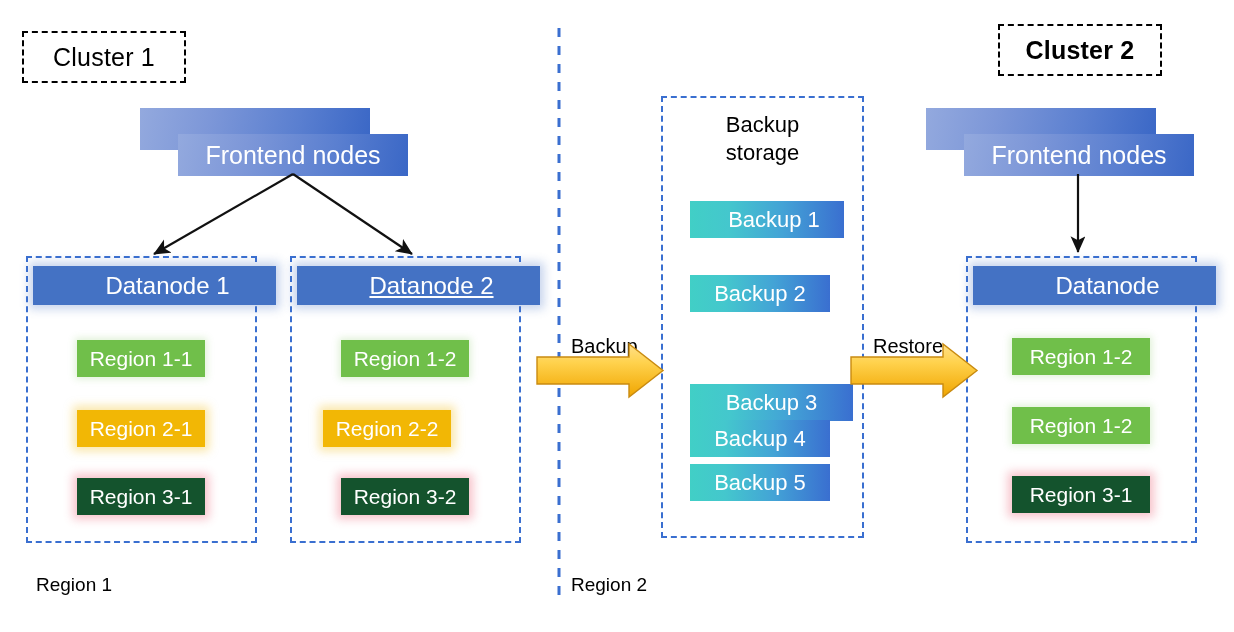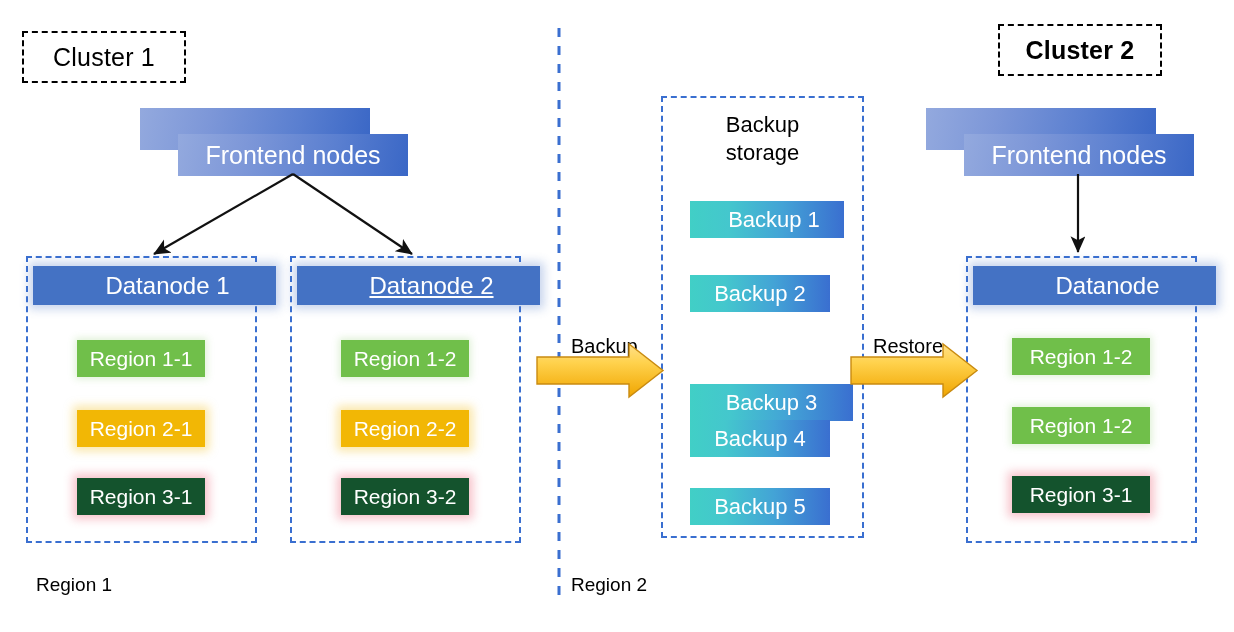--- a/index.html
+++ b/index.html
@@ -157,38 +157,38 @@
   <div class="chip yellow" style="left:77px; top:410px; width:128px; height:37px;">Region 2-1</div>
 
   <div class="chip red" style="left:77px; top:478px; width:128px; height:37px;">Region 3-1</div>
 
   <div class="dashed-blue" style="left:290px; top:256px; width:231px; height:287px;"></div>
 
   <div class="datanode-bar" style="left:297px; top:266px; width:217px; height:39px;text-decoration:underline;">Datanode 2</div>
 
   <div class="chip green" style="left:341px; top:340px; width:128px; height:37px;">Region 1-2</div>
 
-  <div class="chip yellow" style="left:341px; top:410px; width:128px; height:37px;">Region 2-2</div>
+  <div class="chip yellow" style="left:323px; top:410px; width:128px; height:37px;">Region 2-2</div>
 
   <div class="chip red" style="left:341px; top:478px; width:128px; height:37px;">Region 3-2</div>
 
   <div class="dashed-blue" style="left:661px; top:96px; width:203px; height:442px;"></div>
 
   <div class="plain-text" style="left:661px; top:111px; width:203px; text-align:center;">Backup
 storage</div>
 
   <div class="backup-chip" style="left:690px; top:201px; width:140px; height:37px;padding-left:14px;">Backup 1</div>
 
   <div class="backup-chip" style="left:690px; top:275px; width:140px; height:37px;">Backup 2</div>
 
   <div class="backup-chip" style="left:690px; top:349px; width:163px; height:37px;margin-top:35px;">Backup 3</div>
 
   <div class="backup-chip" style="left:690px; top:420px; width:140px; height:37px;">Backup 4</div>
 
-  <div class="backup-chip" style="left:690px; top:488px; width:140px; height:37px;">Backup 5</div>
+  <div class="backup-chip" style="left:690px; top:464px; width:140px; height:37px;">Backup 5</div>
 
   <div class="cluster-label" style="left:998px; top:24px; width:160px; height:48px;font-weight:bold;">Cluster 2</div>
 
   <div class="stack" style="left:926px; top:108px; width:272px; height:66px;">
     <div class="back" style="width:230px; height:42px;"></div>
     <div class="front" style="width:230px; height:42px;">Frontend nodes</div>
   </div>
 
   <div class="dashed-blue" style="left:966px; top:256px; width:231px; height:287px;"></div>
 

